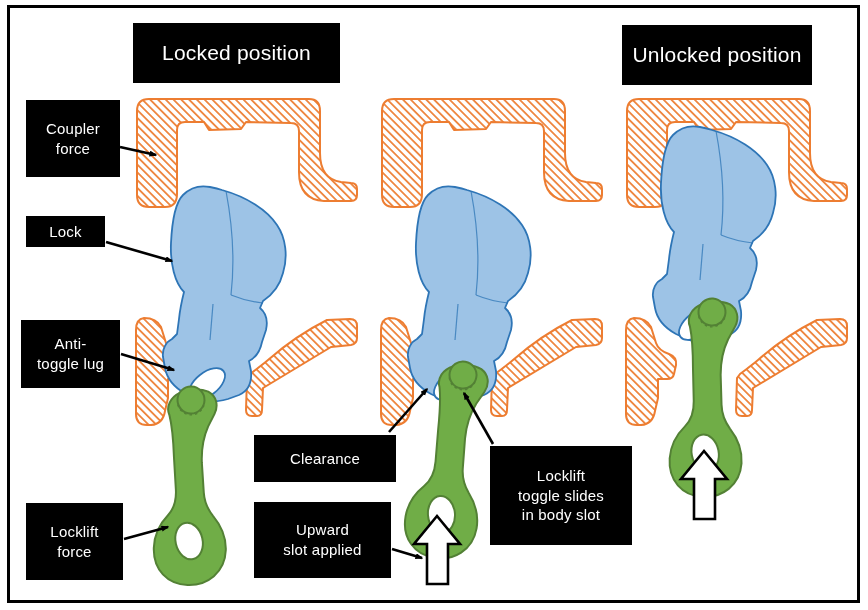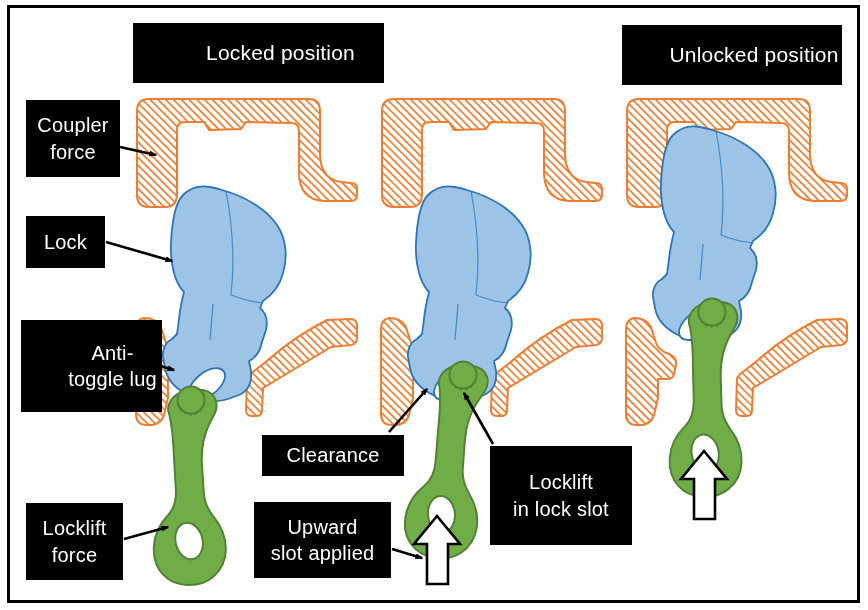--- a/index.html
+++ b/index.html
@@ -3,23 +3,23 @@
 <meta charset="utf-8">
 <style>
   html,body{margin:0;padding:0;background:#fff;}
   body{width:868px;height:610px;position:relative;overflow:hidden;
        font-family:"Liberation Sans", sans-serif;}
   .canvas{position:absolute;left:0;top:0;width:868px;height:610px;background:var(--c-background,#fff);}
   .frame{position:absolute;left:7px;top:5px;right:8px;bottom:7px;border:3px solid #000;pointer-events:none;}
   svg.diagram{position:absolute;left:0;top:0;width:868px;height:610px;}
   .lbl{position:absolute;background:var(--c-label-bg,#000);color:var(--c-label-text,#fff);
        display:flex;flex-direction:column;align-items:center;justify-content:center;
-       text-align:center;font-size:20px;line-height:1.32;letter-spacing:0.2px;}
+       text-align:center;font-size:15px;line-height:1.32;letter-spacing:0.2px;}
   .lbl span{display:block;white-space:nowrap;}
-  .title{font-size:21px;padding-left:44px;}
+  .title{font-size:21px;}
   
   .hl{stroke:var(--c-orange,#ED7D31);stroke-width:1.7;}
   .orange-piece{fill:url(#hatch);stroke:var(--c-orange,#ED7D31);stroke-width:2;stroke-linejoin:round;}
   .lock-body{fill:var(--c-blue-fill,#9DC3E6);stroke:var(--c-blue-stroke,#2E75B6);stroke-width:1.8;stroke-linejoin:round;}
   .lock-line{fill:none;stroke:var(--c-blue-stroke,#2E75B6);stroke-width:1.2;opacity:.75;}
   .lock-slot{fill:#fff;stroke:var(--c-blue-stroke,#2E75B6);stroke-width:1.8;}
   .tg-body{fill:var(--c-green-fill,#70AD47);stroke:var(--c-green-stroke,#538135);stroke-width:2;stroke-linejoin:round;}
   .tg-hole{fill:#fff;stroke:var(--c-green-stroke,#538135);stroke-width:2;}
   .tg-dash{fill:none;stroke:var(--c-green-stroke,#538135);stroke-width:1.4;stroke-dasharray:2.5,3;}
   .block-arrow{fill:#fff;stroke:var(--c-arrow,#000);stroke-width:2.6;stroke-linejoin:miter;}
@@ -116,51 +116,52 @@
       <line class="connector" x1="389" y1="432" x2="427" y2="389" marker-end="url(#ah)"></line>
       <line class="connector" x1="493" y1="444" x2="464" y2="393" marker-end="url(#ah)"></line>
       <line class="connector" x1="392" y1="549" x2="422" y2="558" marker-end="url(#ah)"></line>
     </g>
   </svg>
 
   <div class="lbl title" style="left:133px;top:23px;width:207px;height:60px;">
     <span>Locked position</span>
   </div>
 
-  <div class="lbl title" style="left:622px;top:25px;width:176px;height:60px;">
+  <div class="lbl title" style="left:622px;top:25px;width:190px;height:60px;">
     <span>Unlocked position</span>
   </div>
 
   <div class="lbl" style="left:26px;top:100px;width:94px;height:77px;">
     <span>Coupler</span>
     <span>force</span>
   </div>
 
-  <div class="lbl" style="left:26px;top:216px;width:79px;height:52px;">
+  <div class="lbl" style="left:26px;top:216px;width:79px;height:31px;">
     <span>Lock</span>
   </div>
 
-  <div class="lbl" style="left:21px;top:320px;width:99px;height:92px;padding-left:42px;">
+  <div class="lbl" style="left:21px;top:320px;width:99px;height:68px;">
     <span>Anti-</span>
     <span>toggle lug</span>
   </div>
 
   <div class="lbl" style="left:26px;top:503px;width:97px;height:77px;">
     <span>Locklift</span>
     <span>force</span>
   </div>
 
-  <div class="lbl" style="left:262px;top:435px;width:142px;height:41px;">
+  <div class="lbl" style="left:254px;top:435px;width:142px;height:47px;">
     <span>Clearance</span>
   </div>
 
   <div class="lbl" style="left:254px;top:502px;width:137px;height:76px;">
     <span>Upward</span>
     <span>slot applied</span>
   </div>
 
   <div class="lbl" style="left:490px;top:446px;width:142px;height:99px;">
     <span>Locklift</span>
-    <span>in lock slot</span>
+    <span>toggle slides</span>
+    <span>in body slot</span>
   </div>
 
   <div class="frame"></div>
 </div>
 
 </body></html>

